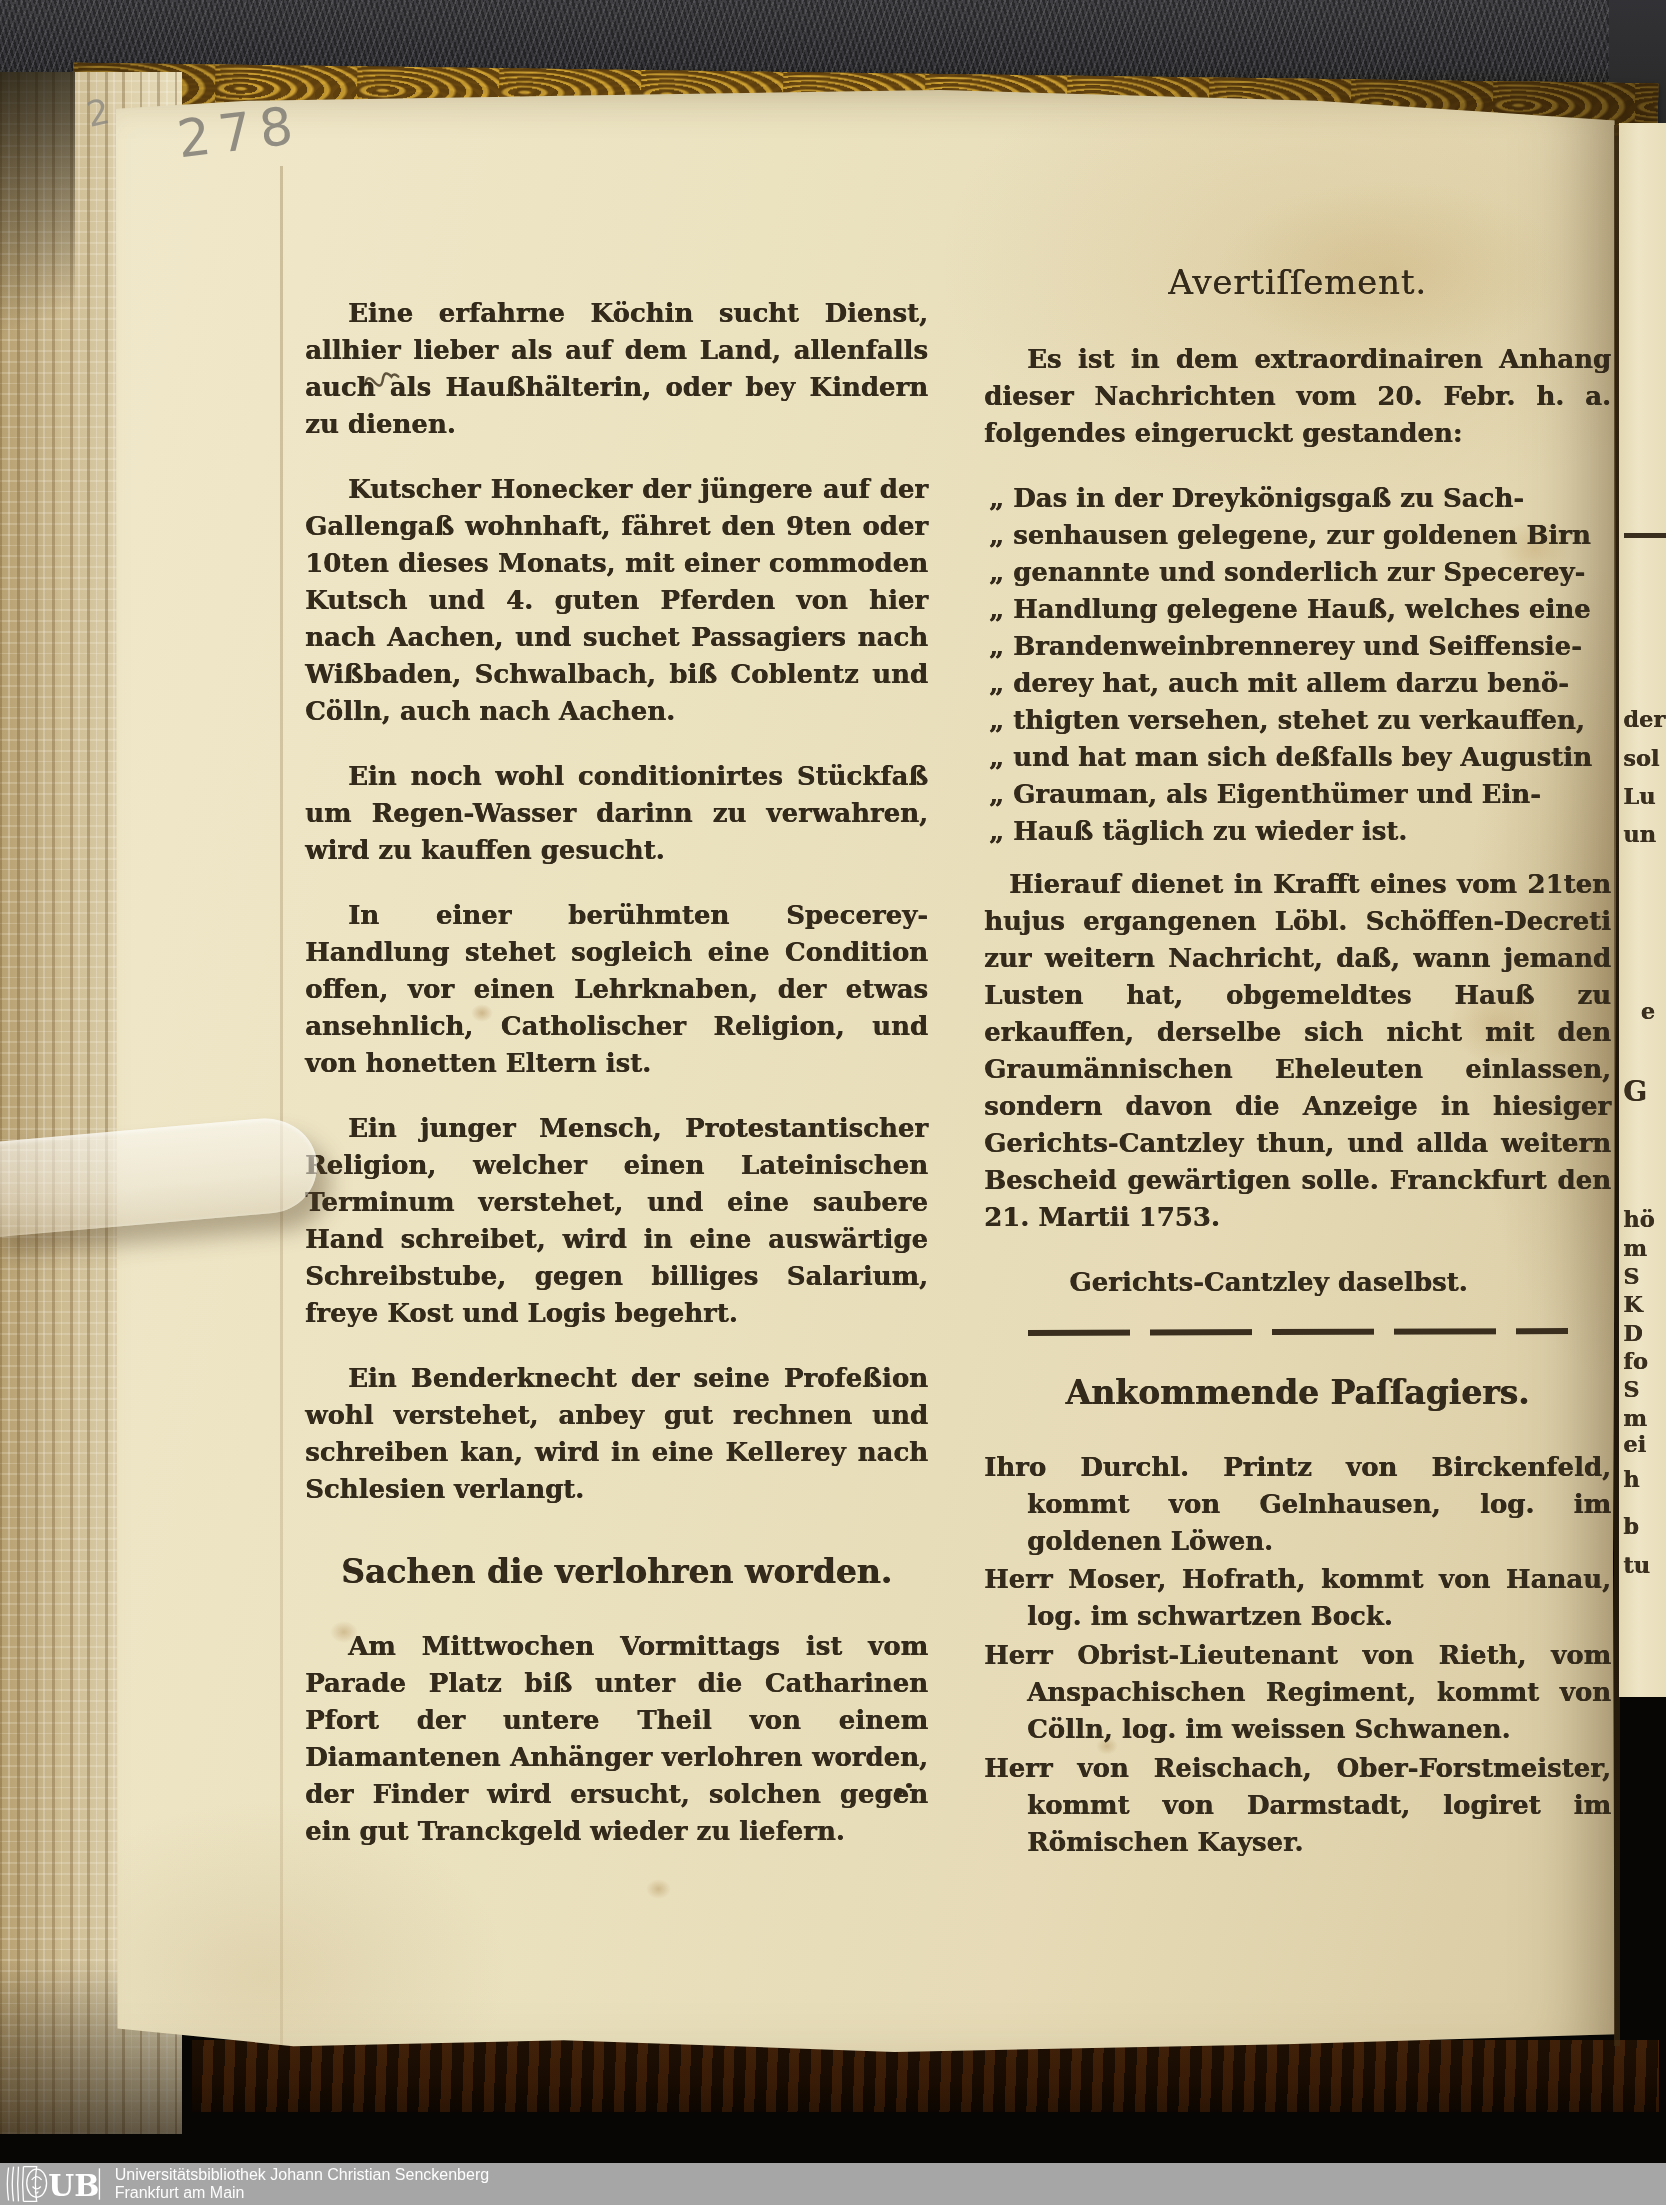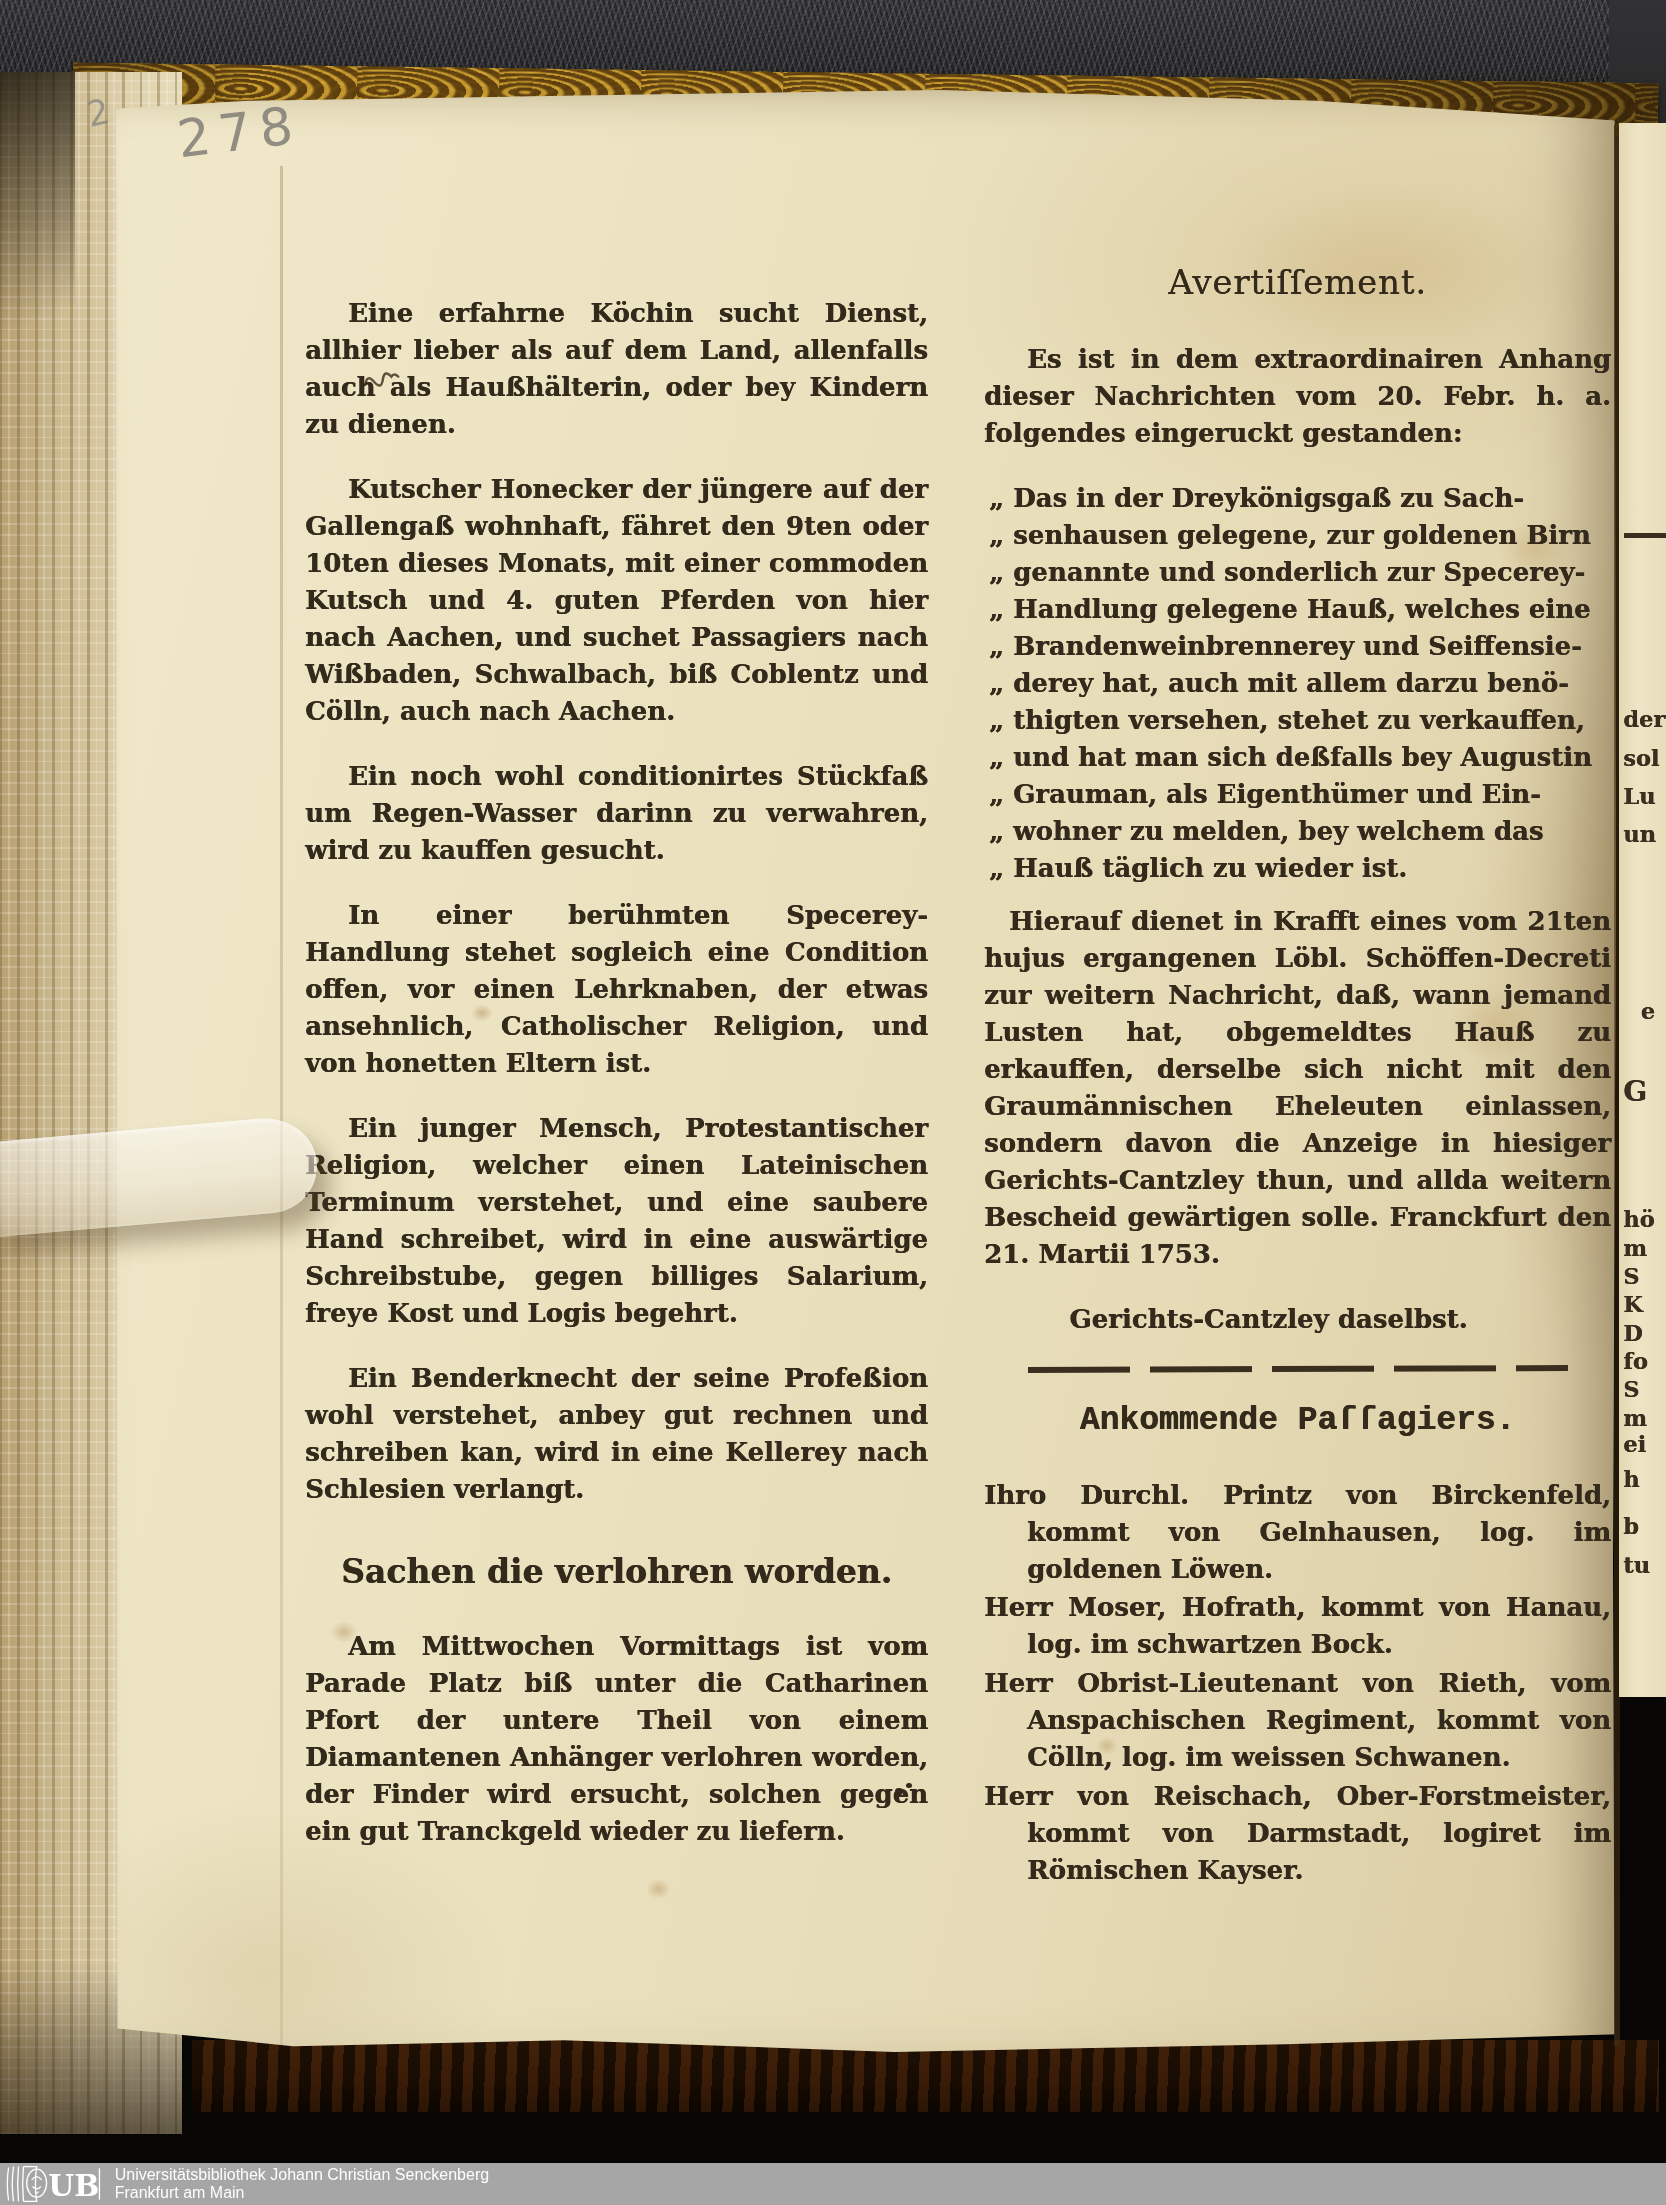--- a/index.html
+++ b/index.html
@@ -65,21 +65,21 @@
 
   
   .col{position:absolute;color:#342a1b;font-size:26px;line-height:37px;font-weight:700;
        text-align:justify;text-shadow:0.4px 0 currentColor;}
   .col p{margin:0 0 28px 0;text-indent:43px;}
   .col-left{left:192px;top:208px;width:623px;}
   .col-right{left:871px;top:177px;width:627px;}
   h2.antiqua{margin:0 0 40px 0;font-weight:400;font-size:34px;letter-spacing:0.8px;text-align:center;
        text-shadow:0.3px 0 currentColor;}
   h3.fraktur{margin:45px 0 38px 0;font-weight:700;font-size:33px;text-align:center;text-shadow:0.6px 0 currentColor;}
-  .col-right h3.fraktur{margin-top:30px;font-family:Liberation Mono, monospace;}
+  .col-right h3.fraktur{margin-top:39px;}
   .quote{margin:0 0 16px 5px;}
   .quote div{white-space:nowrap;text-align:left;}
   .decree{margin-top:0 !important;text-indent:25px !important;}
   .signature{text-align:center;padding-right:58px;margin-bottom:8.3px !important;text-indent:0 !important;}
   .divider{height:5.8px;width:540px;margin:28px auto 0 auto;
     background:repeating-linear-gradient(90deg,#3a2f1f 0 102px, rgba(0,0,0,0) 102px 122px);
     transform:rotate(-0.2deg);}
   .passenger{margin:0 0 1.7px 0 !important;padding-left:43px;text-indent:-43px !important;}
 
   
@@ -166,21 +166,20 @@
       <div class="quote">
         <div>„ Das in der Dreykönigsgaß zu Sach-</div>
         <div>„ senhausen gelegene, zur goldenen Birn</div>
         <div>„ genannte und sonderlich zur Specerey-</div>
         <div>„ Handlung gelegene Hauß, welches eine</div>
         <div>„ Brandenweinbrennerey und Seiffensie-</div>
         <div>„ derey hat, auch mit allem darzu benö-</div>
         <div>„ thigten versehen, stehet zu verkauffen,</div>
         <div>„ und hat man sich deßfalls bey Augustin</div>
         <div>„ Grauman, als Eigenthümer und Ein-</div>
-        <div>„ wohner zu melden, bey welchem das</div>
         <div>„ Hauß täglich zu wieder ist.</div>
       </div>
       <p class="decree">Hierauf dienet in Krafft eines vom 21ten hujus ergangenen Löbl. Schöffen-Decreti zur weitern Nachricht, daß, wann jemand Lusten hat, obgemeldtes Hauß zu erkauffen, derselbe sich nicht mit den Graumännischen Eheleuten einlassen, sondern davon die Anzeige in hiesiger Gerichts-Cantzley thun, und allda weitern Bescheid gewärtigen solle. Franckfurt den 21. Martii 1753.</p>
       <p class="signature">Gerichts-Cantzley daselbst.</p>
       <div class="divider"></div>
       <h3 class="fraktur">Ankommende Paſſagiers.</h3>
       <p class="passenger">Ihro Durchl. Printz von Birckenfeld, kommt von Gelnhausen, log. im goldenen Löwen.</p>
       <p class="passenger">Herr Moser, Hofrath, kommt von Hanau, log. im schwartzen Bock.</p>
       <p class="passenger">Herr Obrist-Lieutenant von Rieth, vom Anspachischen Regiment, kommt von Cölln, log. im weissen Schwanen.</p>
       <p class="passenger">Herr von Reischach, Ober-Forstmeister, kommt von Darmstadt, logiret im Römischen Kayser.</p>

